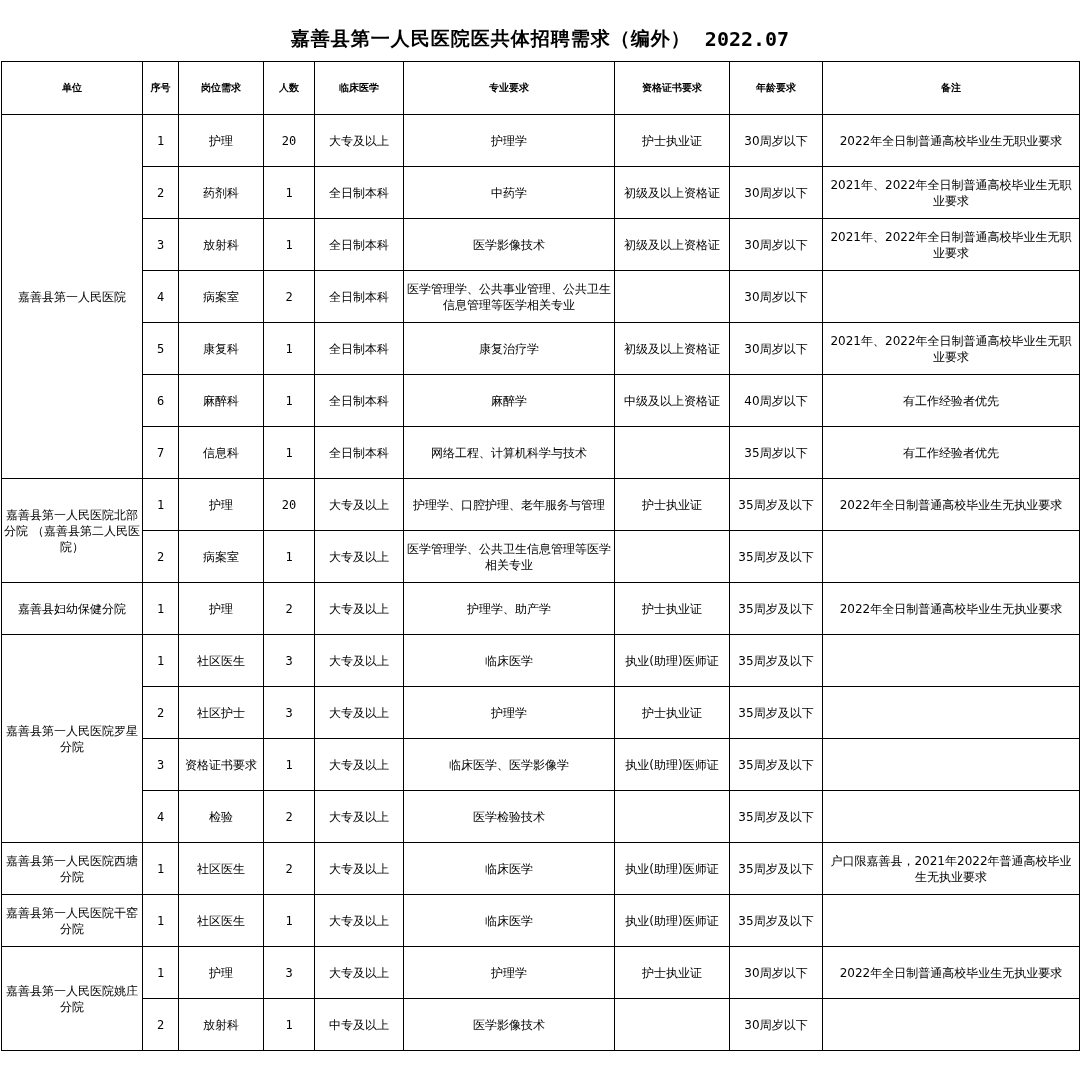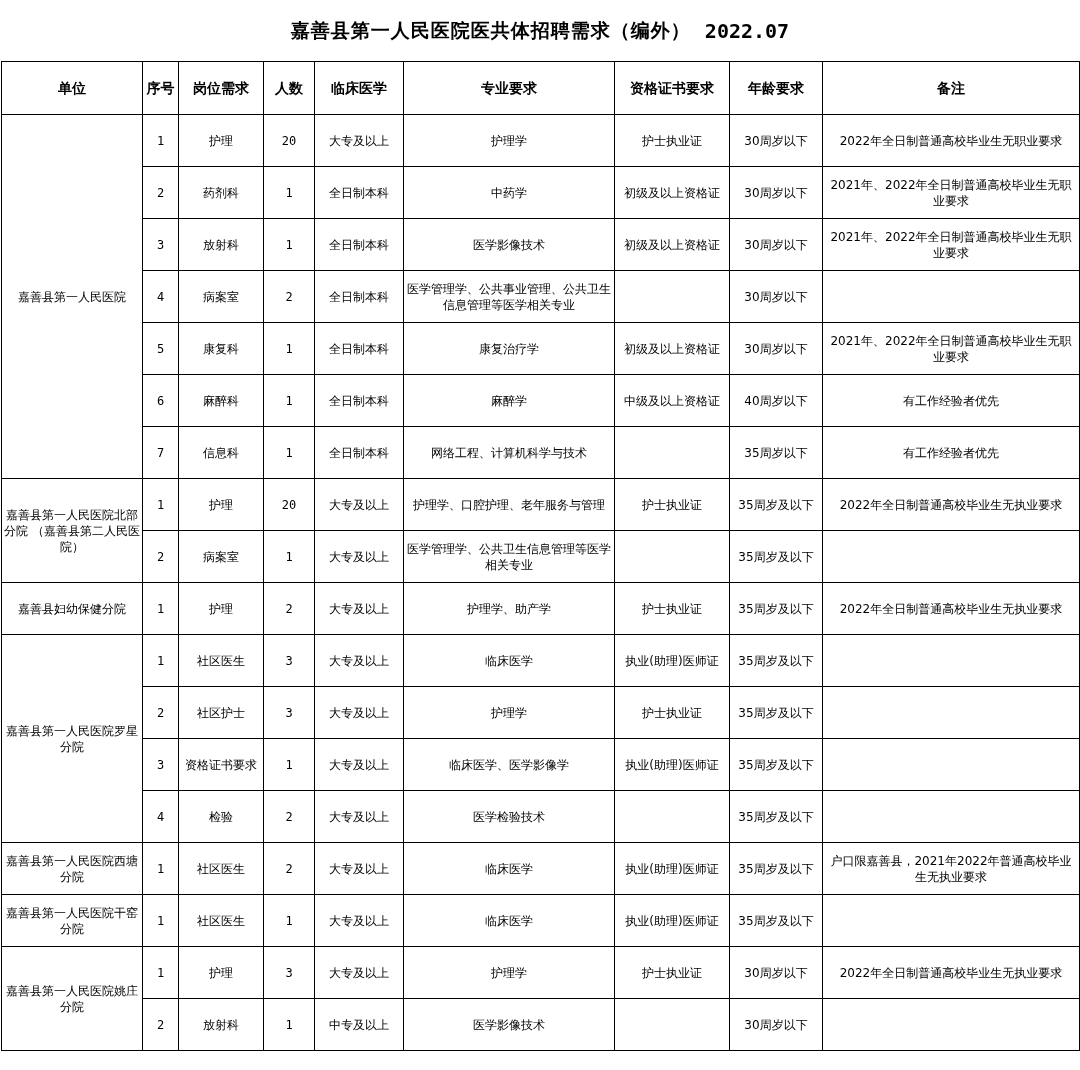--- a/index.html
+++ b/index.html
@@ -1,24 +1,24 @@
 <!DOCTYPE html>
 <html><head>
 <meta charset="utf-8">
 <style>
   html, body { margin: 0; padding: 0; background: #ffffff; }
   body { width: 1080px; height: 1070px; position: relative; overflow: hidden;
          font-family: "DejaVu Sans", "Liberation Sans", sans-serif; color: #000; }
-  .title-bar { position: absolute; left: 0; top: 0; width: 1080px; height: 61px;
+  .title-bar { position: absolute; left: 0; top: 8px; width: 1080px; height: 61px;
                display: flex; align-items: center; justify-content: center; }
   .title-text { font-family: "DejaVu Serif", "Liberation Serif", serif; font-size: 19px; font-weight: bold; letter-spacing: 1px; }
   .title-date { font-family: "DejaVu Sans Mono", "Liberation Mono", monospace; font-size: 20px; margin-left: 14px; font-weight: bold; }
   table.grid { position: absolute; left: 1px; top: 61px; border-collapse: collapse; table-layout: fixed; width: 1078px; }
   table.grid th, table.grid td { border: 1.5px solid #000; text-align: center; vertical-align: middle; padding: 0 2px; overflow: hidden; }
-  table.grid th { height: 52px; font-size: 14px; font-weight: bold; line-height: 16px; }
+  table.grid th { height: 52px; font-size: 10px; font-weight: bold; line-height: 16px; }
   table.grid td { height: 51px; font-size: 12px; line-height: 16px; }
   td.unit { font-size: 12.5px; }
   td.num { font-family: "DejaVu Sans Mono", "Liberation Mono", monospace; font-size: 12px; }
 </style>
 </head>
 <body>
 
 <div class="title-bar">
   <span class="title-text">嘉善县第一人民医院医共体招聘需求（编外）</span>
   <span class="title-date">2022.07</span>

